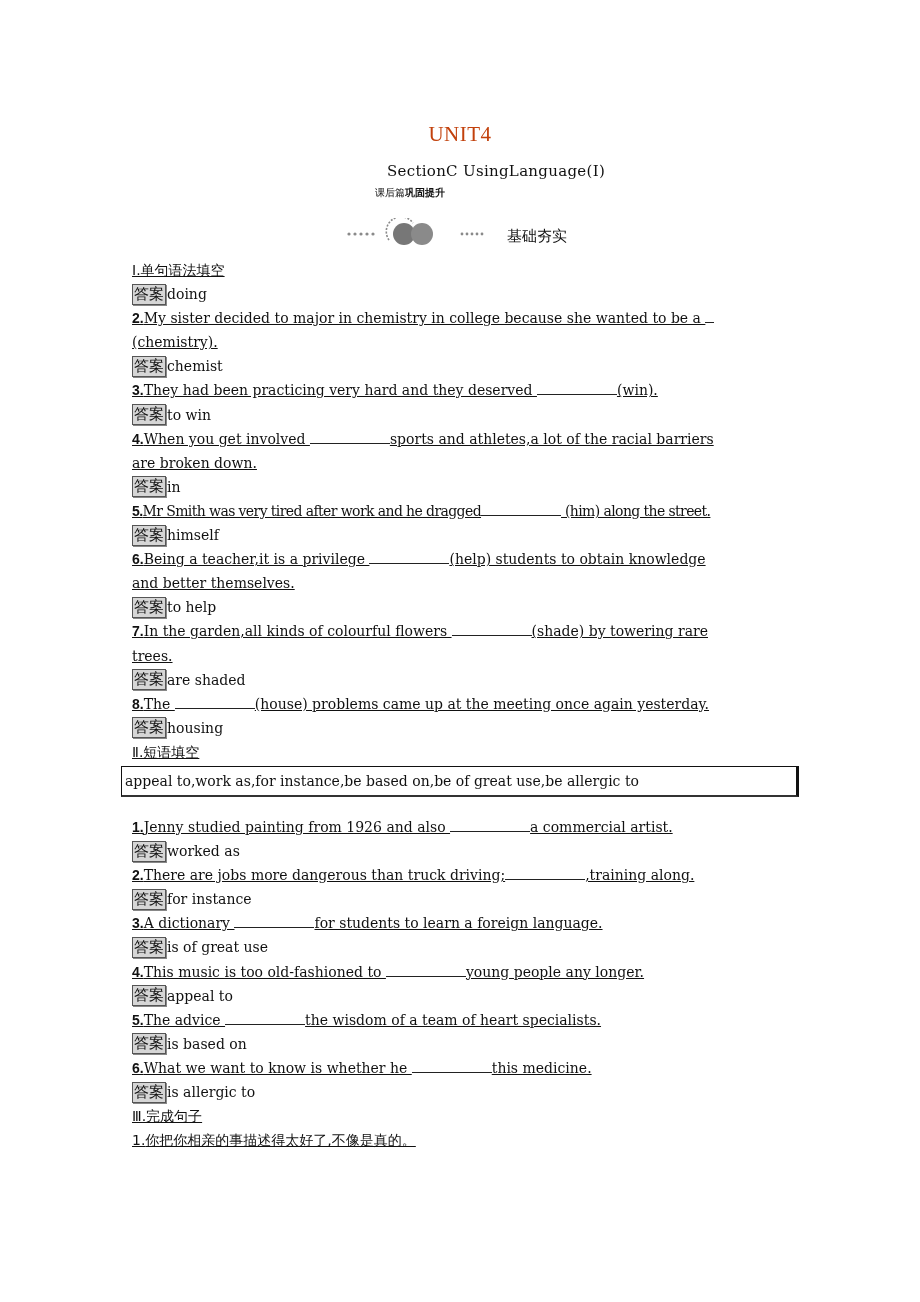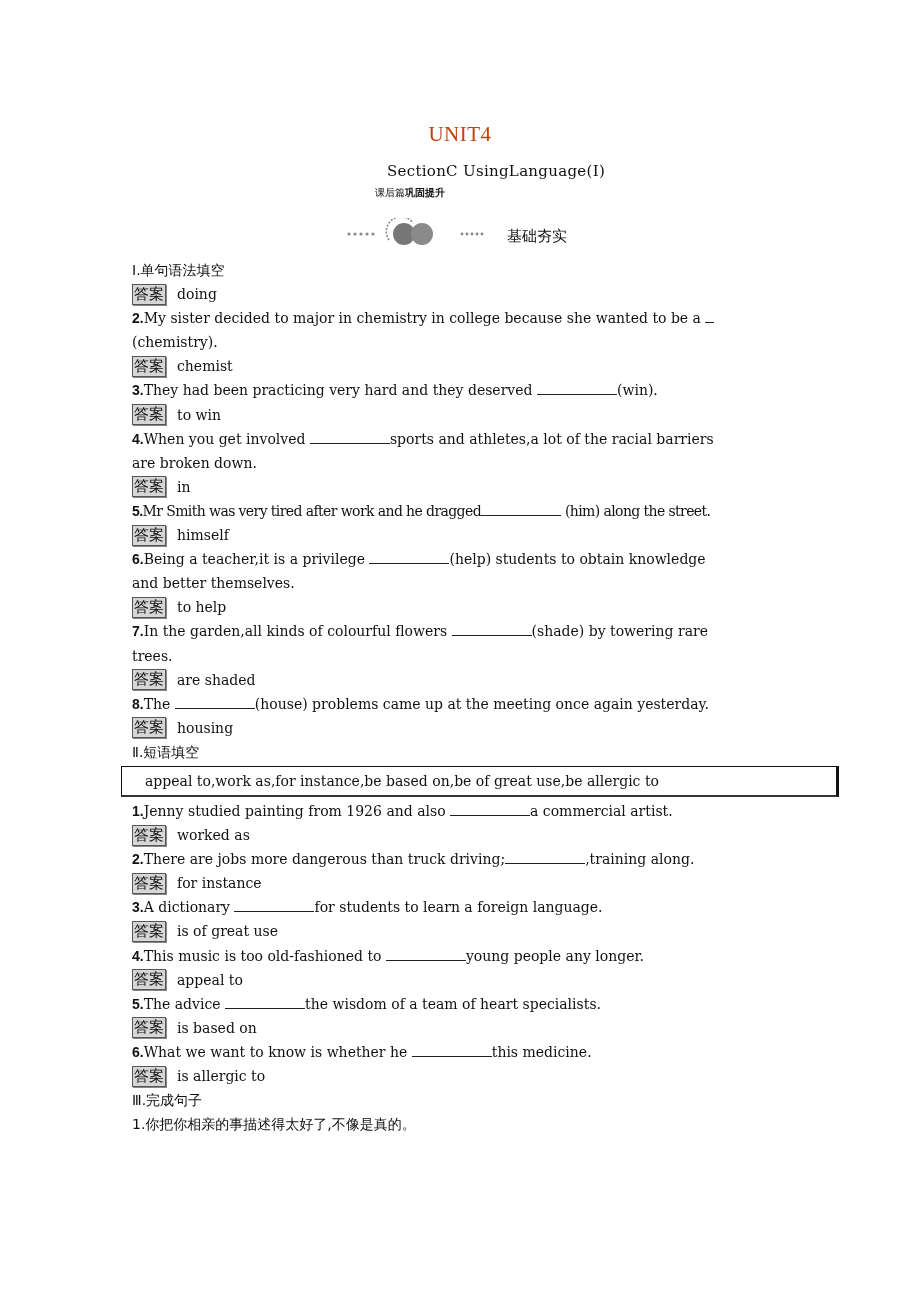--- a/index.html
+++ b/index.html
@@ -25,34 +25,34 @@
   .banner {
     position: absolute; top: 218px; left: 345px; height: 30px; width: 240px;
   }
   .banner .label {
     position: absolute; left: 162px; top: 9px; font-size: 15px;
   }
   .content {
     position: absolute; left: 132px; top: 258px; width: 660px;
     font-size: 14px; line-height: 24.1px;
   }
-  .line { white-space: nowrap; height: 24.1px; }
+  .line { white-space: nowrap; height: 24.1px; text-decoration: underline; }
   .num { font-weight: bold; font-family: "Liberation Sans", "DejaVu Sans", sans-serif; }
   .blank { display: inline-block; width: 80px; border-bottom: 1px solid #222; height: 14px; vertical-align: baseline; }
   .blank.short { width: 9px; }
   .ans-badge {
     display: inline-block; border: 1px solid #555; background: #d6d6d6;
-    font-size: 15px; line-height: 19px; padding: 0 1px; margin-right: 11px;
+    font-size: 15px; line-height: 19px; padding: 0 1px; margin-right: 1px;
     box-shadow: 1px 1px 0 #888; vertical-align: middle;
   }
   .ans-row { height: 24.1px; display: flex; align-items: center; white-space: nowrap; }
   .phrase-box {
     border: 1px solid #111; border-right: 3px solid #111; border-bottom: 2px solid #333;
-    margin-left: -11px; width: 668px; padding: 2px 23px; height: 24px; line-height: 24px;
-    white-space: nowrap; margin-top: 2px; margin-bottom: 2px;
+    margin-left: -11px; width: 668px; padding: 2px 3px; height: 24px; line-height: 24px;
+    white-space: nowrap; margin-top: 2px; margin-bottom: 18px;
   }
   .cn { font-family: "DejaVu Sans", sans-serif; }
 </style>
 </head>
 <body>
 
 <div class="title">UNIT4</div>
 <div class="subtitle">SectionC  UsingLanguage(Ⅰ)</div>
 <div class="subtitle2 cn"><span>课后篇</span><b>巩固提升</b></div>
 

